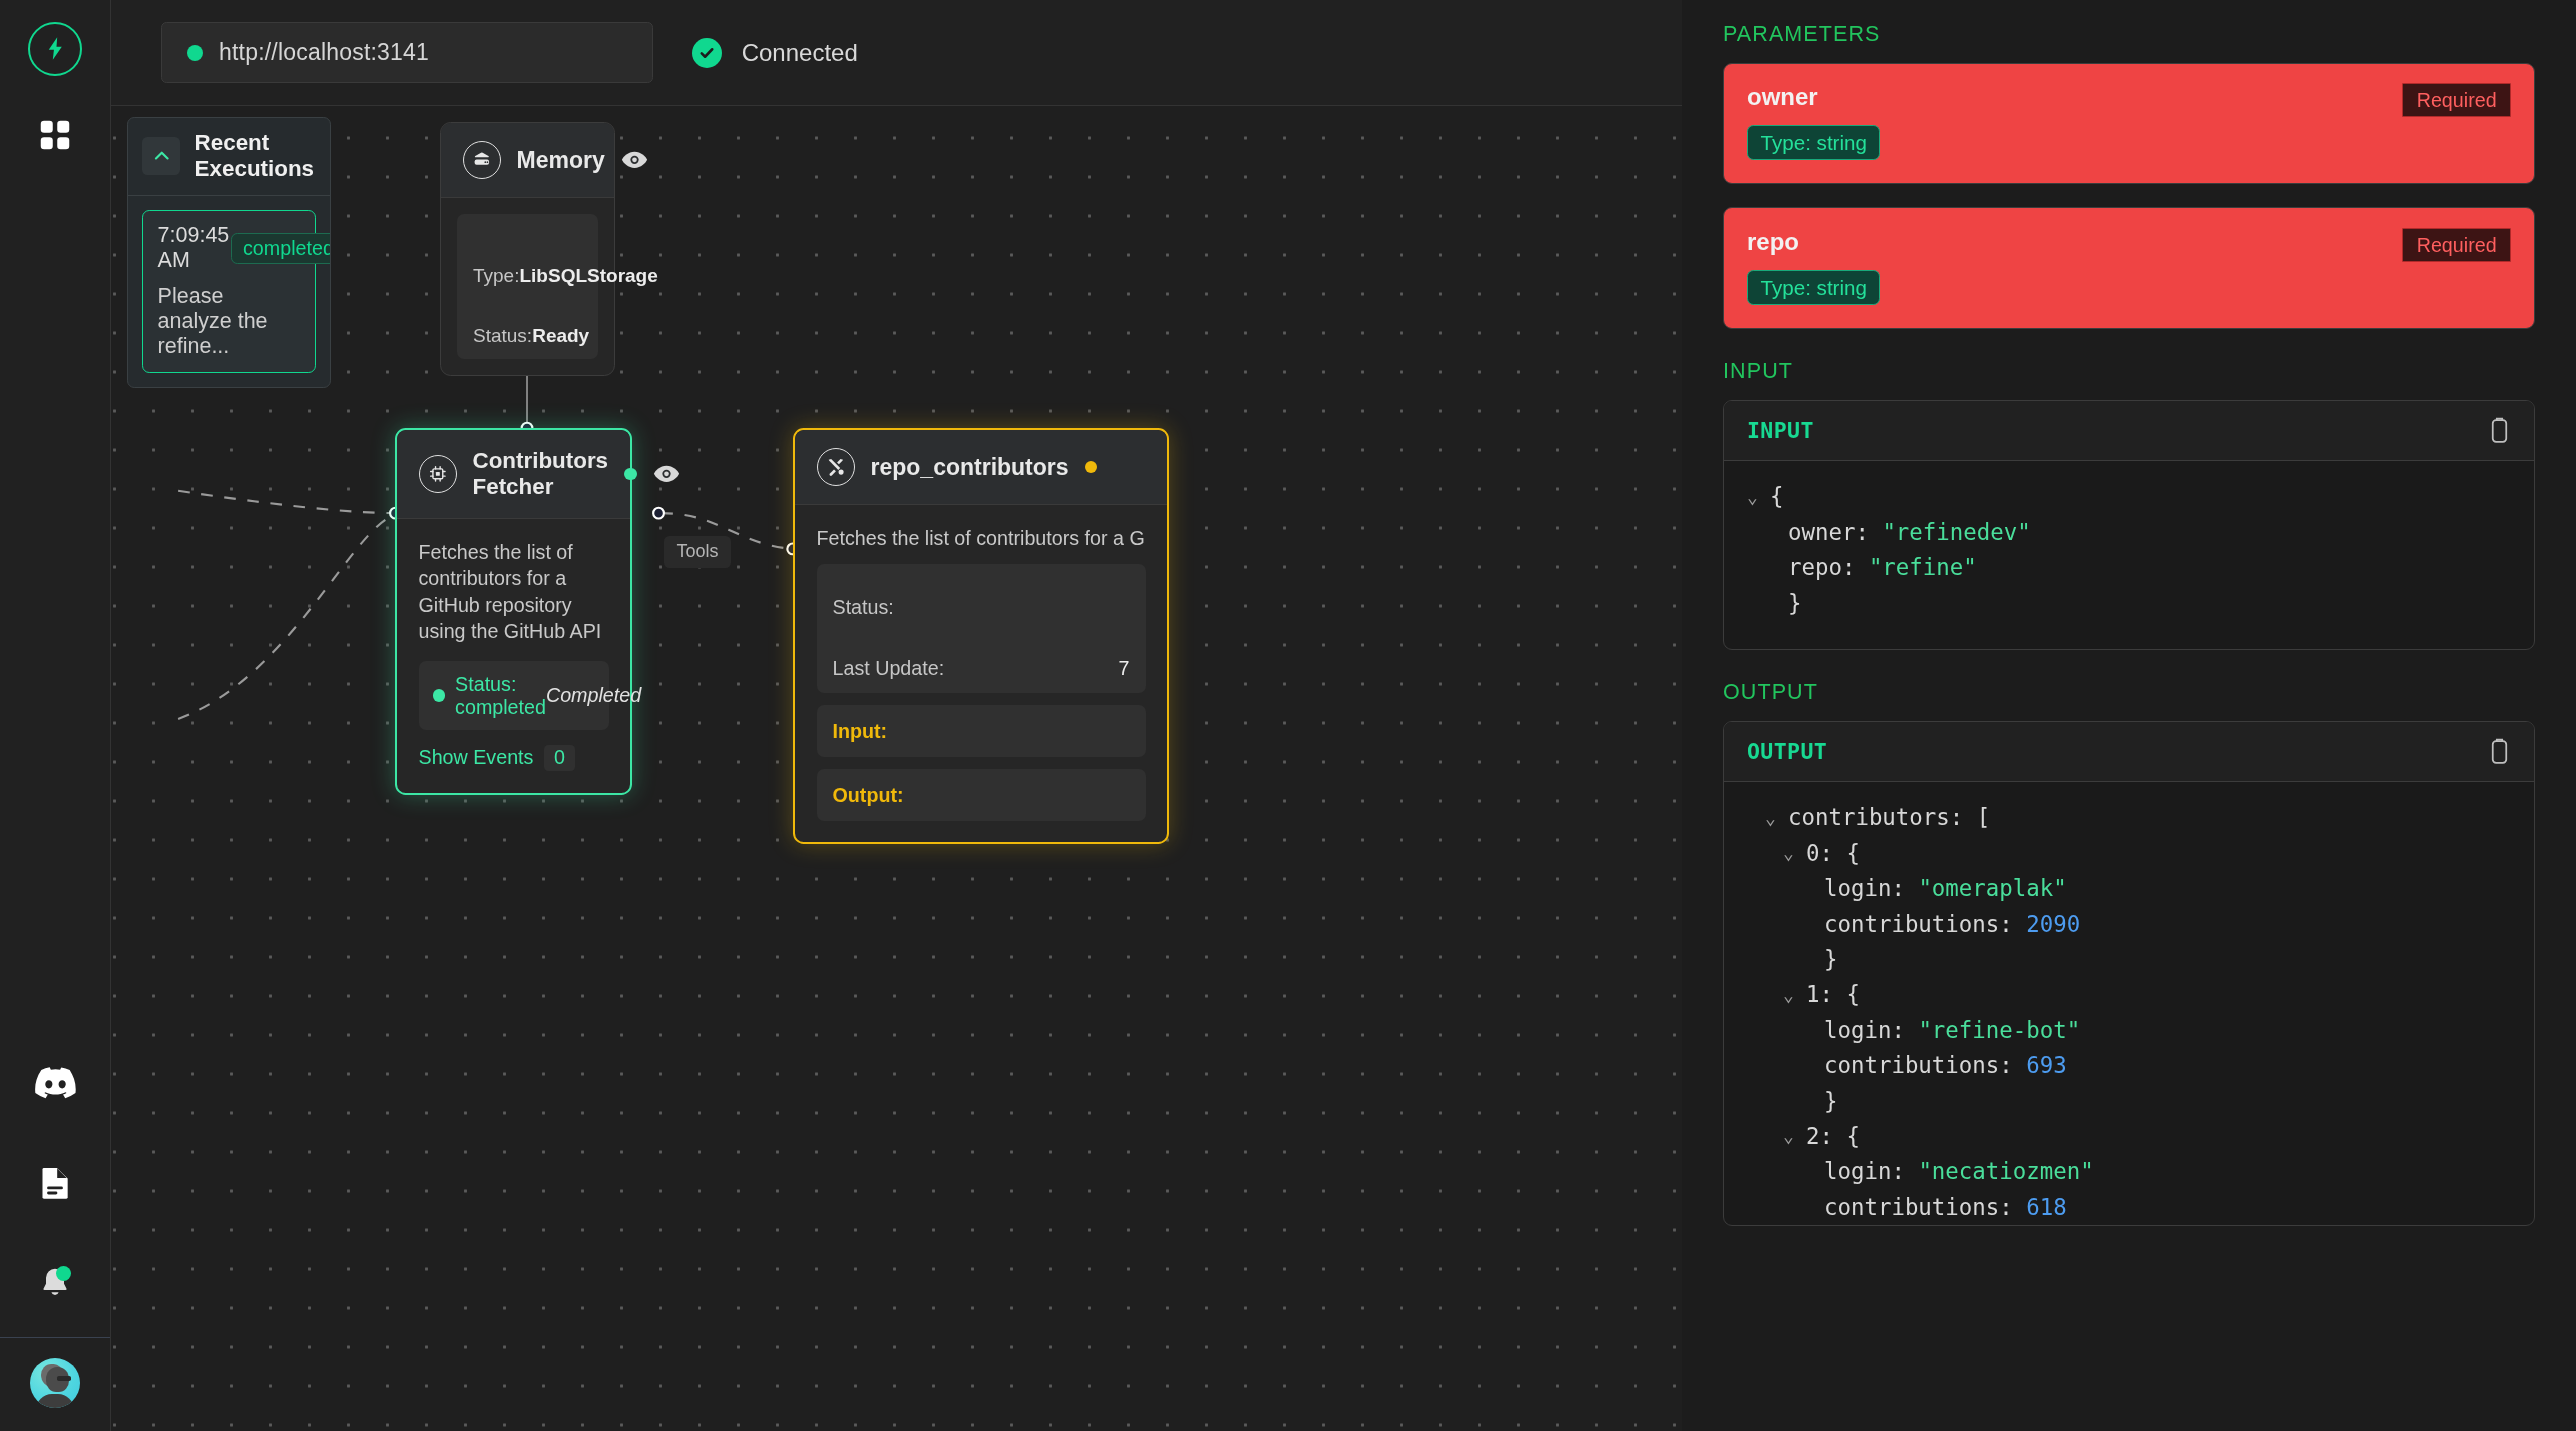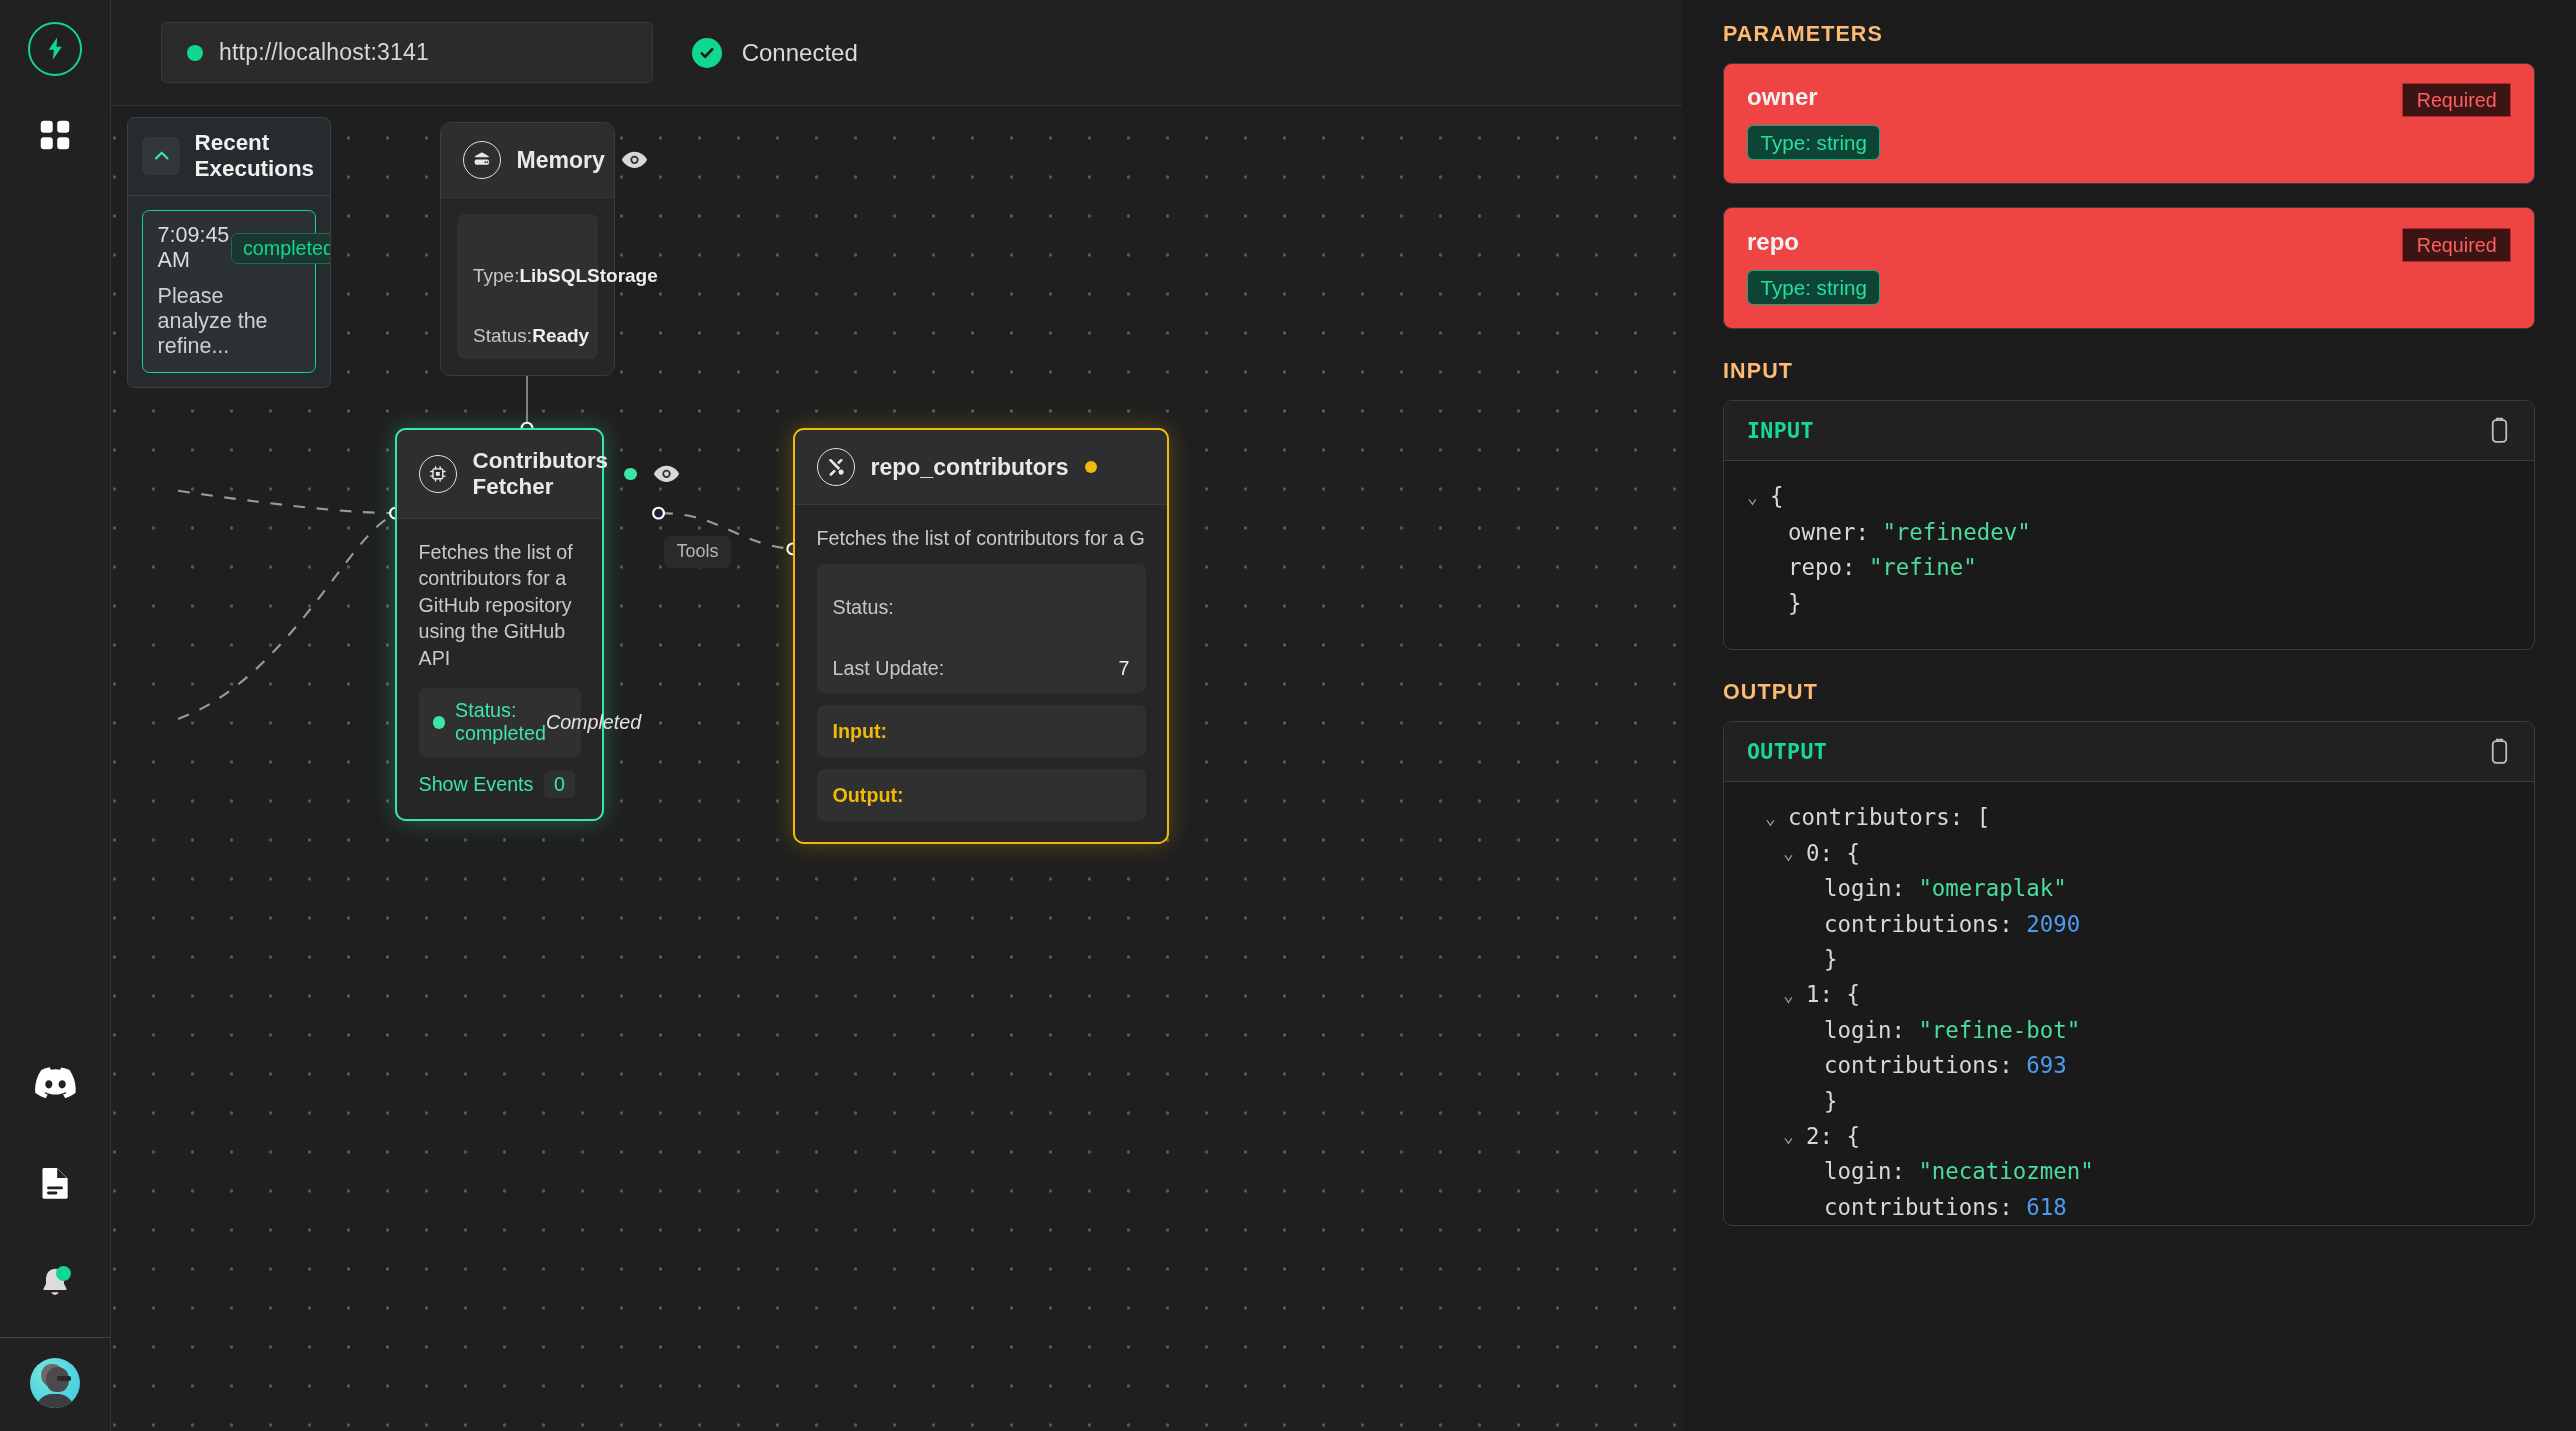--- a/index.html
+++ b/index.html
@@ -212,23 +212,22 @@
 
   
   .rightpanel {
     width: 894px; height: 1431px; flex: 0 0 894px;
     background: #1c1c1c;
     padding: 21.5px 41px 0 41px;
     overflow: hidden;
     position: relative;
   }
   .sec-label {
-    color:#fdba74; font-size: 21.5px; letter-spacing: 1.1px;
+    color:#22c55e; font-size: 21.5px; letter-spacing: 1.1px;
     margin: 0 0 16px 0;
-    font-weight: bold;
   }
   .sec-label.sp { margin-top: 30px; }
   .param-card {
     border: 0.9px solid #3c3c3c; border-radius: 9px;
     padding: 19.7px 23px 23px 23px;
     margin-bottom: 23px;
     position: relative;
     background: #ef4444;
   }
   .param-name { color:#f2f2f2; font-size: 24px; font-weight: 700; }
@@ -405,21 +404,21 @@
               <span class="kvv" style="font-size:19px">LibSQLStorage</span>
             </div>
             <div class="kvrow">
               <span class="kvk" style="font-size:19px">Status:</span>
               <span class="kvv" style="font-size:19px">Ready</span>
             </div>
           </div>
         </div>
       </div>
 
-      <div class="node" style="left:284px; top:322px; width:209px; border:2.7px solid #3ce7a5; box-shadow:0 0 23px rgba(60,231,165,.30);">
+      <div class="node" style="left:284px; top:322px; width:237px; border:2.7px solid #3ce7a5; box-shadow:0 0 23px rgba(60,231,165,.30);">
         <div class="node-head">
           <span class="node-ico">
             <svg width="19.7" height="19.7" viewBox="0 0 24 24" fill="none" stroke="#e7e7e7" stroke-width="1.7">
               <rect x="6" y="6" width="12" height="12" rx="1.6"></rect>
               <rect x="9.6" y="9.6" width="4.8" height="4.8" rx=".8" fill="#e7e7e7" stroke="none"></rect>
               <path d="M9.2 6V3.2M14.8 6V3.2M9.2 20.8V18M14.8 20.8V18M6 9.2H3.2M6 14.8H3.2M20.8 9.2H18M20.8 14.8H18" stroke-linecap="round"></path>
             </svg>
           </span>
           <span class="node-title" style="font-size:22.4px">Contributors Fetcher</span>
           <span class="stat-dot" style="background:#3ce7a5"></span>

